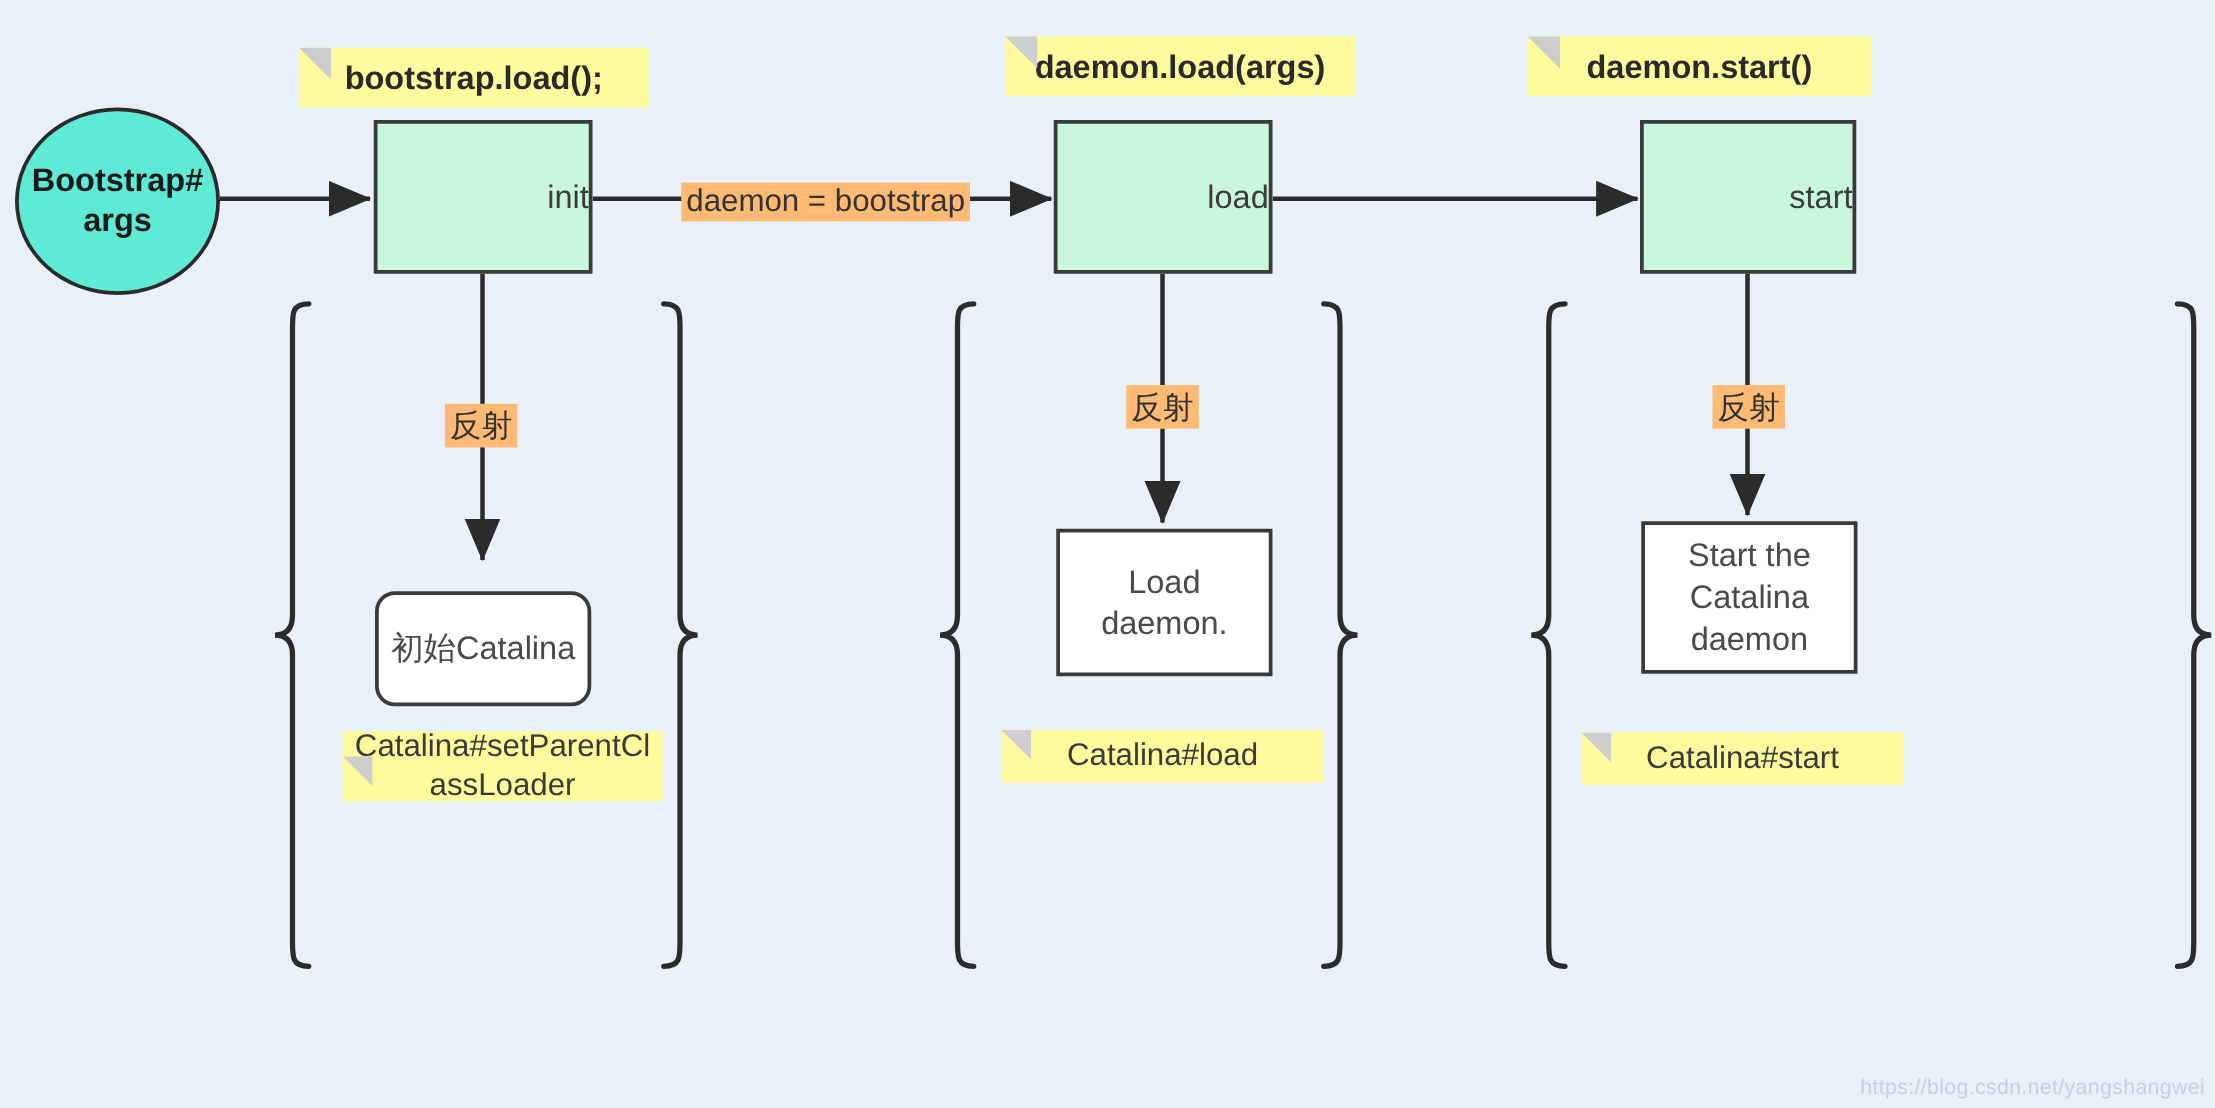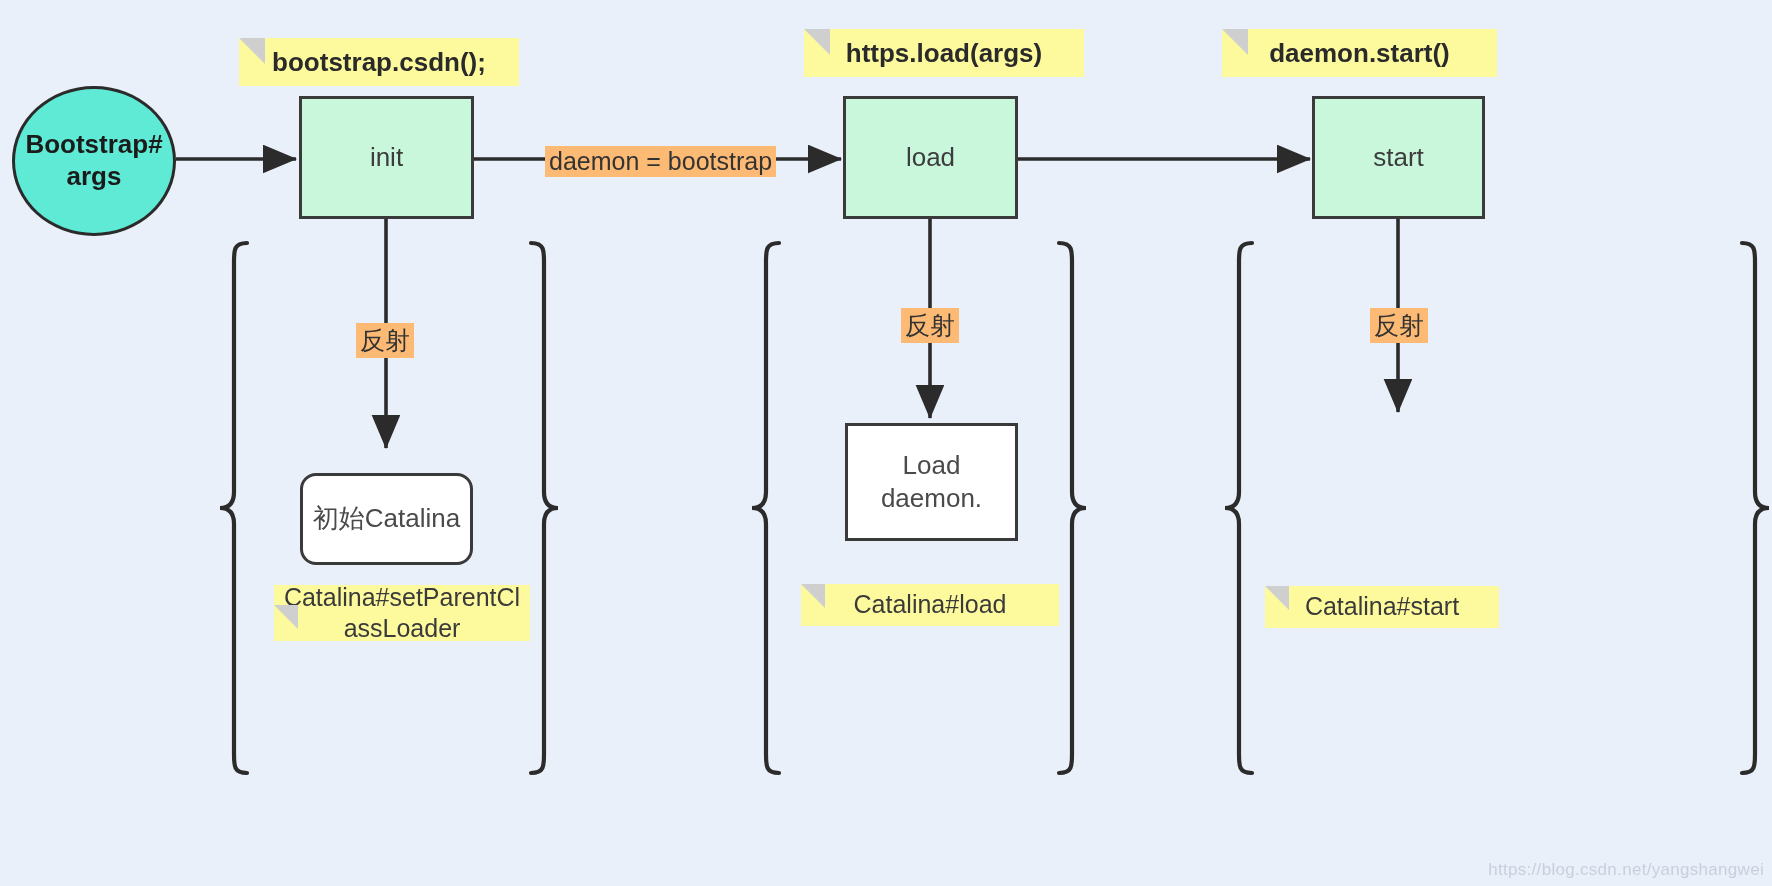--- a/index.html
+++ b/index.html
@@ -23,20 +23,21 @@
     color:#1b1b1b;
     line-height:1.22;
   }
 
   
   .green-box{
     background:#c9f7dc;
     border:3.5px solid #3a3a3a;
     font-size:26px;
     color:#3c3c3c;
+    justify-content:flex-end;
   }
 
   
   .white-box{
     background:#ffffff;
     border:3.5px solid #3a3a3a;
     font-size:26px;
     color:#4a4a4a;
     line-height:1.28;
   }
@@ -112,21 +113,21 @@
   </svg>
 
   <div class="node start-ellipse" style="left:12px;top:86px;width:164px;height:150px;">
     <div>
       <div>Bootstrap#</div>
       <div>args</div>
     </div>
   </div>
 
   <div class="note" style="left:239px;top:38px;width:280px;height:48px;">
-    <span class="note-title">bootstrap.csdn();</span>
+    <span class="note-title">bootstrap.load();</span>
     <svg width="26" height="26" style="position:absolute;right:0;top:0;">
       <polygon points="0,0 26,26 26,0" fill="#cfcfcf"></polygon>
     </svg>
   </div>
 
   <div class="node green-box" style="left:299px;top:96px;width:175px;height:123px;">
     <span>init</span>
   </div>
 
   <div class="edge-label cjk" style="left:356px;top:323px;">反射</div>
@@ -137,21 +138,21 @@
 
   <div class="note" style="left:274px;top:585px;width:256px;height:56px;flex-direction:column;">
     <span class="note-sub">Catalina#setParentCl</span>
     <span class="note-sub">assLoader</span>
     <svg width="24" height="24" style="position:absolute;right:0;top:20px;">
       <polygon points="0,0 24,24 24,0" fill="#cfcfcf"></polygon>
     </svg>
   </div>
 
   <div class="note" style="left:804px;top:29px;width:280px;height:48px;">
-    <span class="note-title">https.load(args)</span>
+    <span class="note-title">daemon.load(args)</span>
     <svg width="26" height="26" style="position:absolute;right:0;top:0;">
       <polygon points="0,0 26,26 26,0" fill="#cfcfcf"></polygon>
     </svg>
   </div>
 
   <div class="node green-box" style="left:843px;top:96px;width:175px;height:123px;">
     <span>load</span>
   </div>
 
   <div class="edge-label" style="left:545px;top:146px;">daemon = bootstrap</div>
@@ -176,22 +177,27 @@
       <polygon points="0,0 24,24 24,0" fill="#cfcfcf"></polygon>
     </svg>
   </div>
 
   <div class="node green-box" style="left:1312px;top:96px;width:173px;height:123px;">
     <span>start</span>
   </div>
 
   <div class="edge-label cjk" style="left:1370px;top:308px;">反射</div>
 
-
-  <div class="note" style="left:1265px;top:586px;width:234px;height:42px;">
+  <div class="node white-box" style="left:1313px;top:417px;width:173px;height:122px;flex-direction:column;">
+    <span>Start the</span>
+    <span>Catalina</span>
+    <span>daemon</span>
+  </div>
+
+  <div class="note" style="left:1265px;top:586px;width:258px;height:42px;">
     <span class="note-sub">Catalina#start</span>
     <svg width="24" height="24" style="position:absolute;right:0;top:0;">
       <polygon points="0,0 24,24 24,0" fill="#cfcfcf"></polygon>
     </svg>
   </div>
 
   <div class="watermark">https://blog.csdn.net/yangshangwei</div>
 </div>
 
 </body></html>

